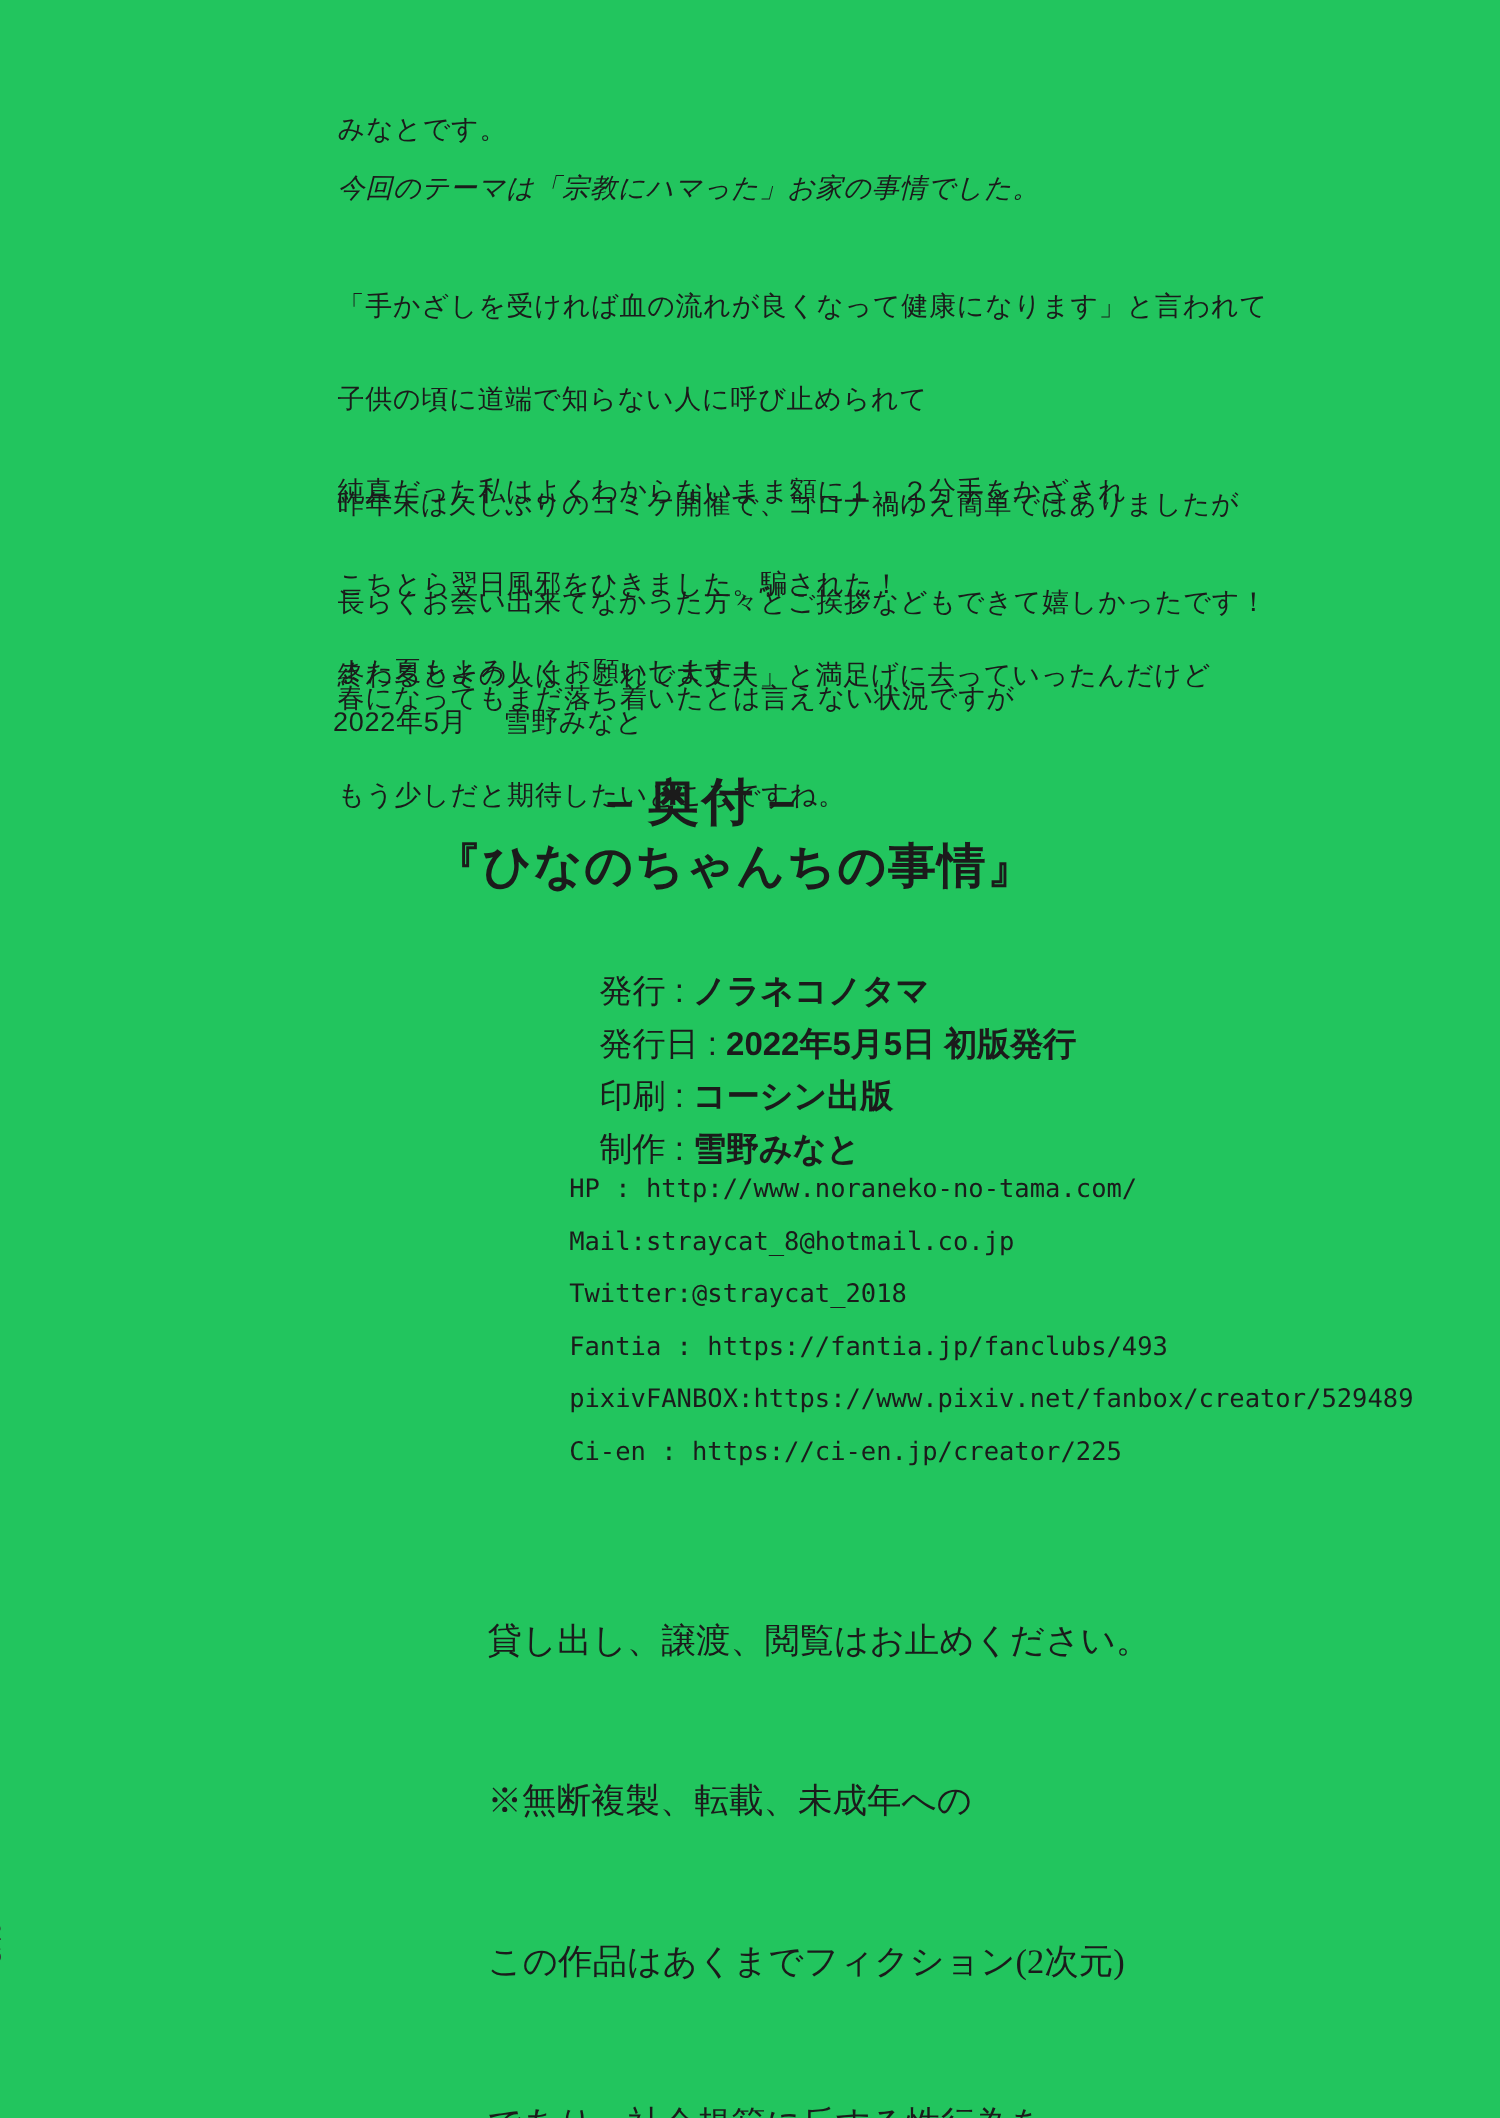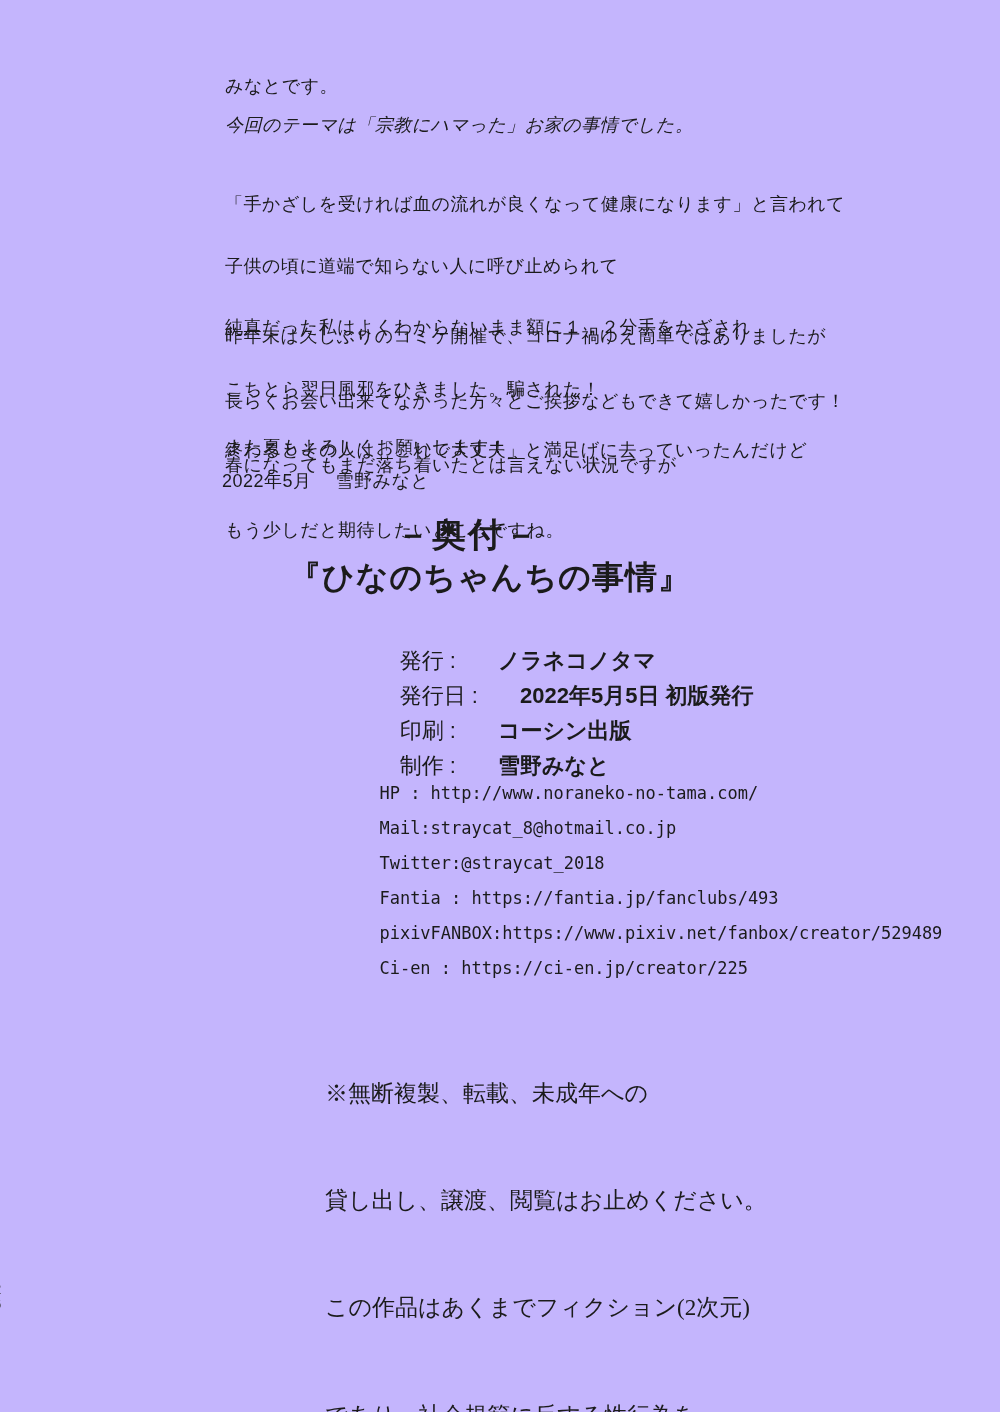--- a/index.html
+++ b/index.html
@@ -1,20 +1,20 @@
 <!DOCTYPE html>
 <html><head>
 <meta charset="utf-8">
 <style>
   html,body{margin:0;padding:0;background:#e9e9e9;}
   .page{
     position:relative;
     width:1000px;height:1412px;
     margin:0 auto;
-    background:#c4b5fd;
+    background:#22c55e;
     overflow:hidden;
     color:#1b1b1b;
     font-family:"Liberation Sans","DejaVu Sans",sans-serif;
   }
   .abs{position:absolute;}
   
   .body-text{font-size:18px;line-height:20.5px;letter-spacing:0.5px;white-space:pre;}
   .para-comiket{line-height:21.5px;}
   .para-thanks{line-height:21px;}
   
@@ -22,21 +22,21 @@
     left:0;right:0;text-align:center;padding-right:64px;
     font-size:34px;font-weight:bold;letter-spacing:2px;
   }
   .book-title{
     left:0;right:0;text-align:center;padding-right:20px;
     font-family:"Liberation Serif","DejaVu Serif",serif;
     font-size:32px;font-weight:bold;letter-spacing:1px;
   }
   
   .entries .row{height:35px;white-space:pre;font-size:22px;}
-  .entries .row .val{font-weight:bold;margin-left:36px;}
+  .entries .row .val{font-weight:bold;}
   
   .links .row{
     height:35px;white-space:pre;
     font-family:"DejaVu Sans Mono","Liberation Mono",monospace;
     font-size:17px;
   }
   
   .disclaimer{
     font-family:"Liberation Serif","DejaVu Serif",serif;
     font-size:23px;line-height:35.8px;
@@ -119,22 +119,22 @@
     </div>
     <div class="row">
       <span>pixivFANBOX:</span><span>https://www.pixiv.net/fanbox/creator/529489</span>
     </div>
     <div class="row">
       <span>Ci-en : </span><span>https://ci-en.jp/creator/225</span>
     </div>
   </div>
 
   <div class="abs disclaimer" style="left:325px;top:1004px;">
+    <div>貸し出し、譲渡、閲覧はお止めください。</div>
     <div>※無断複製、転載、未成年への</div>
-    <div>貸し出し、譲渡、閲覧はお止めください。</div>
     <div>この作品はあくまでフィクション(2次元)</div>
     <div>であり、社会規範に反する性行為を</div>
     
     
     
     
     
     
   </div>
 

